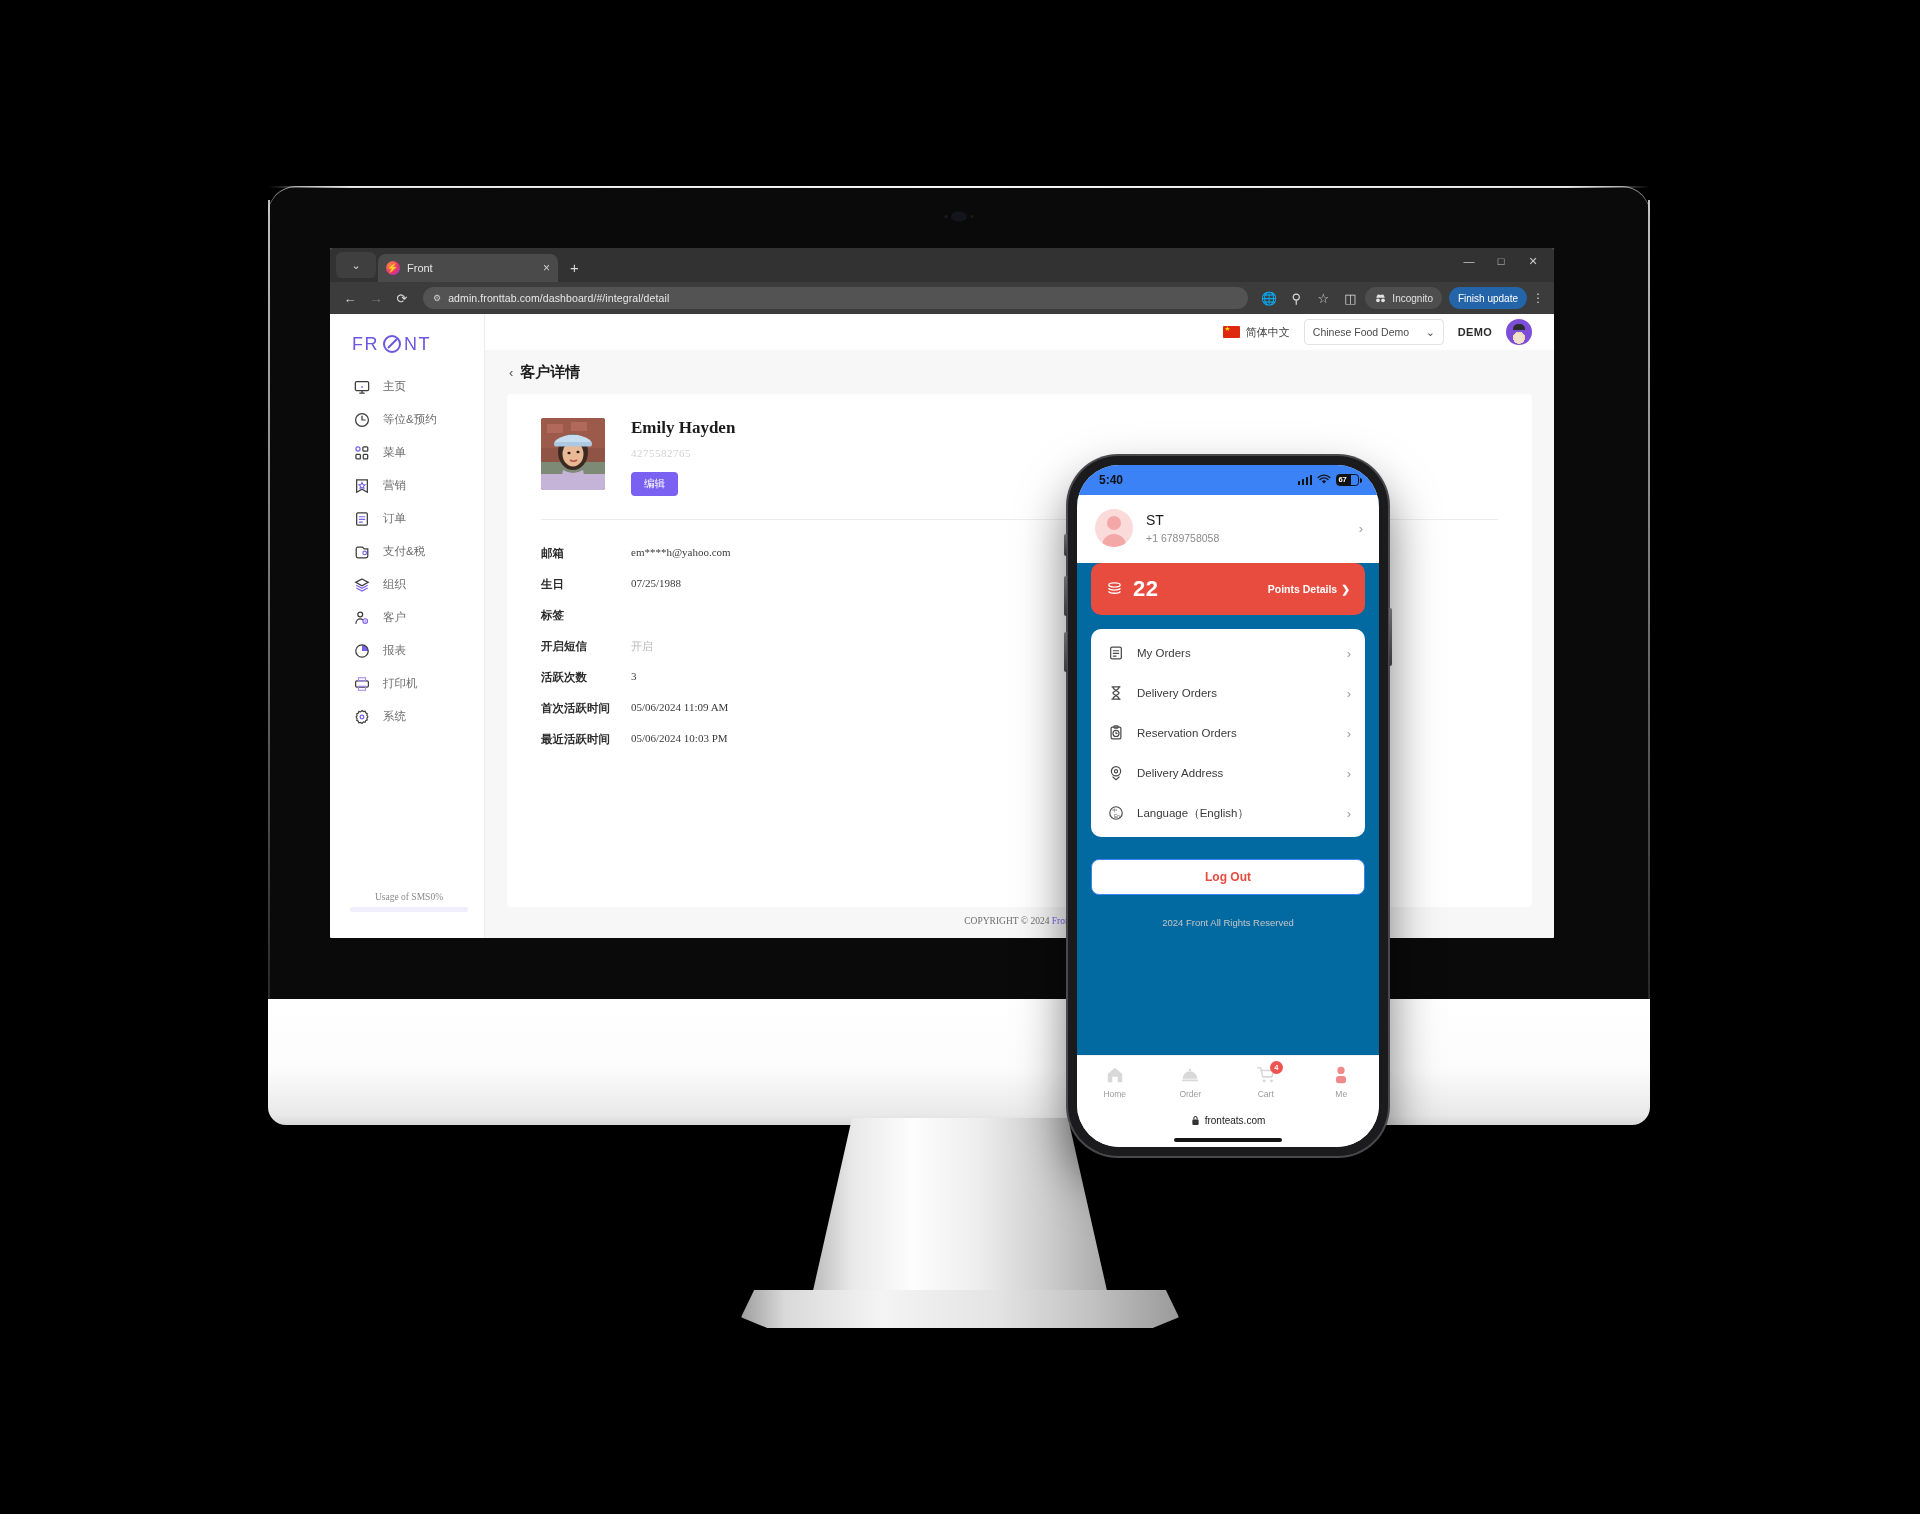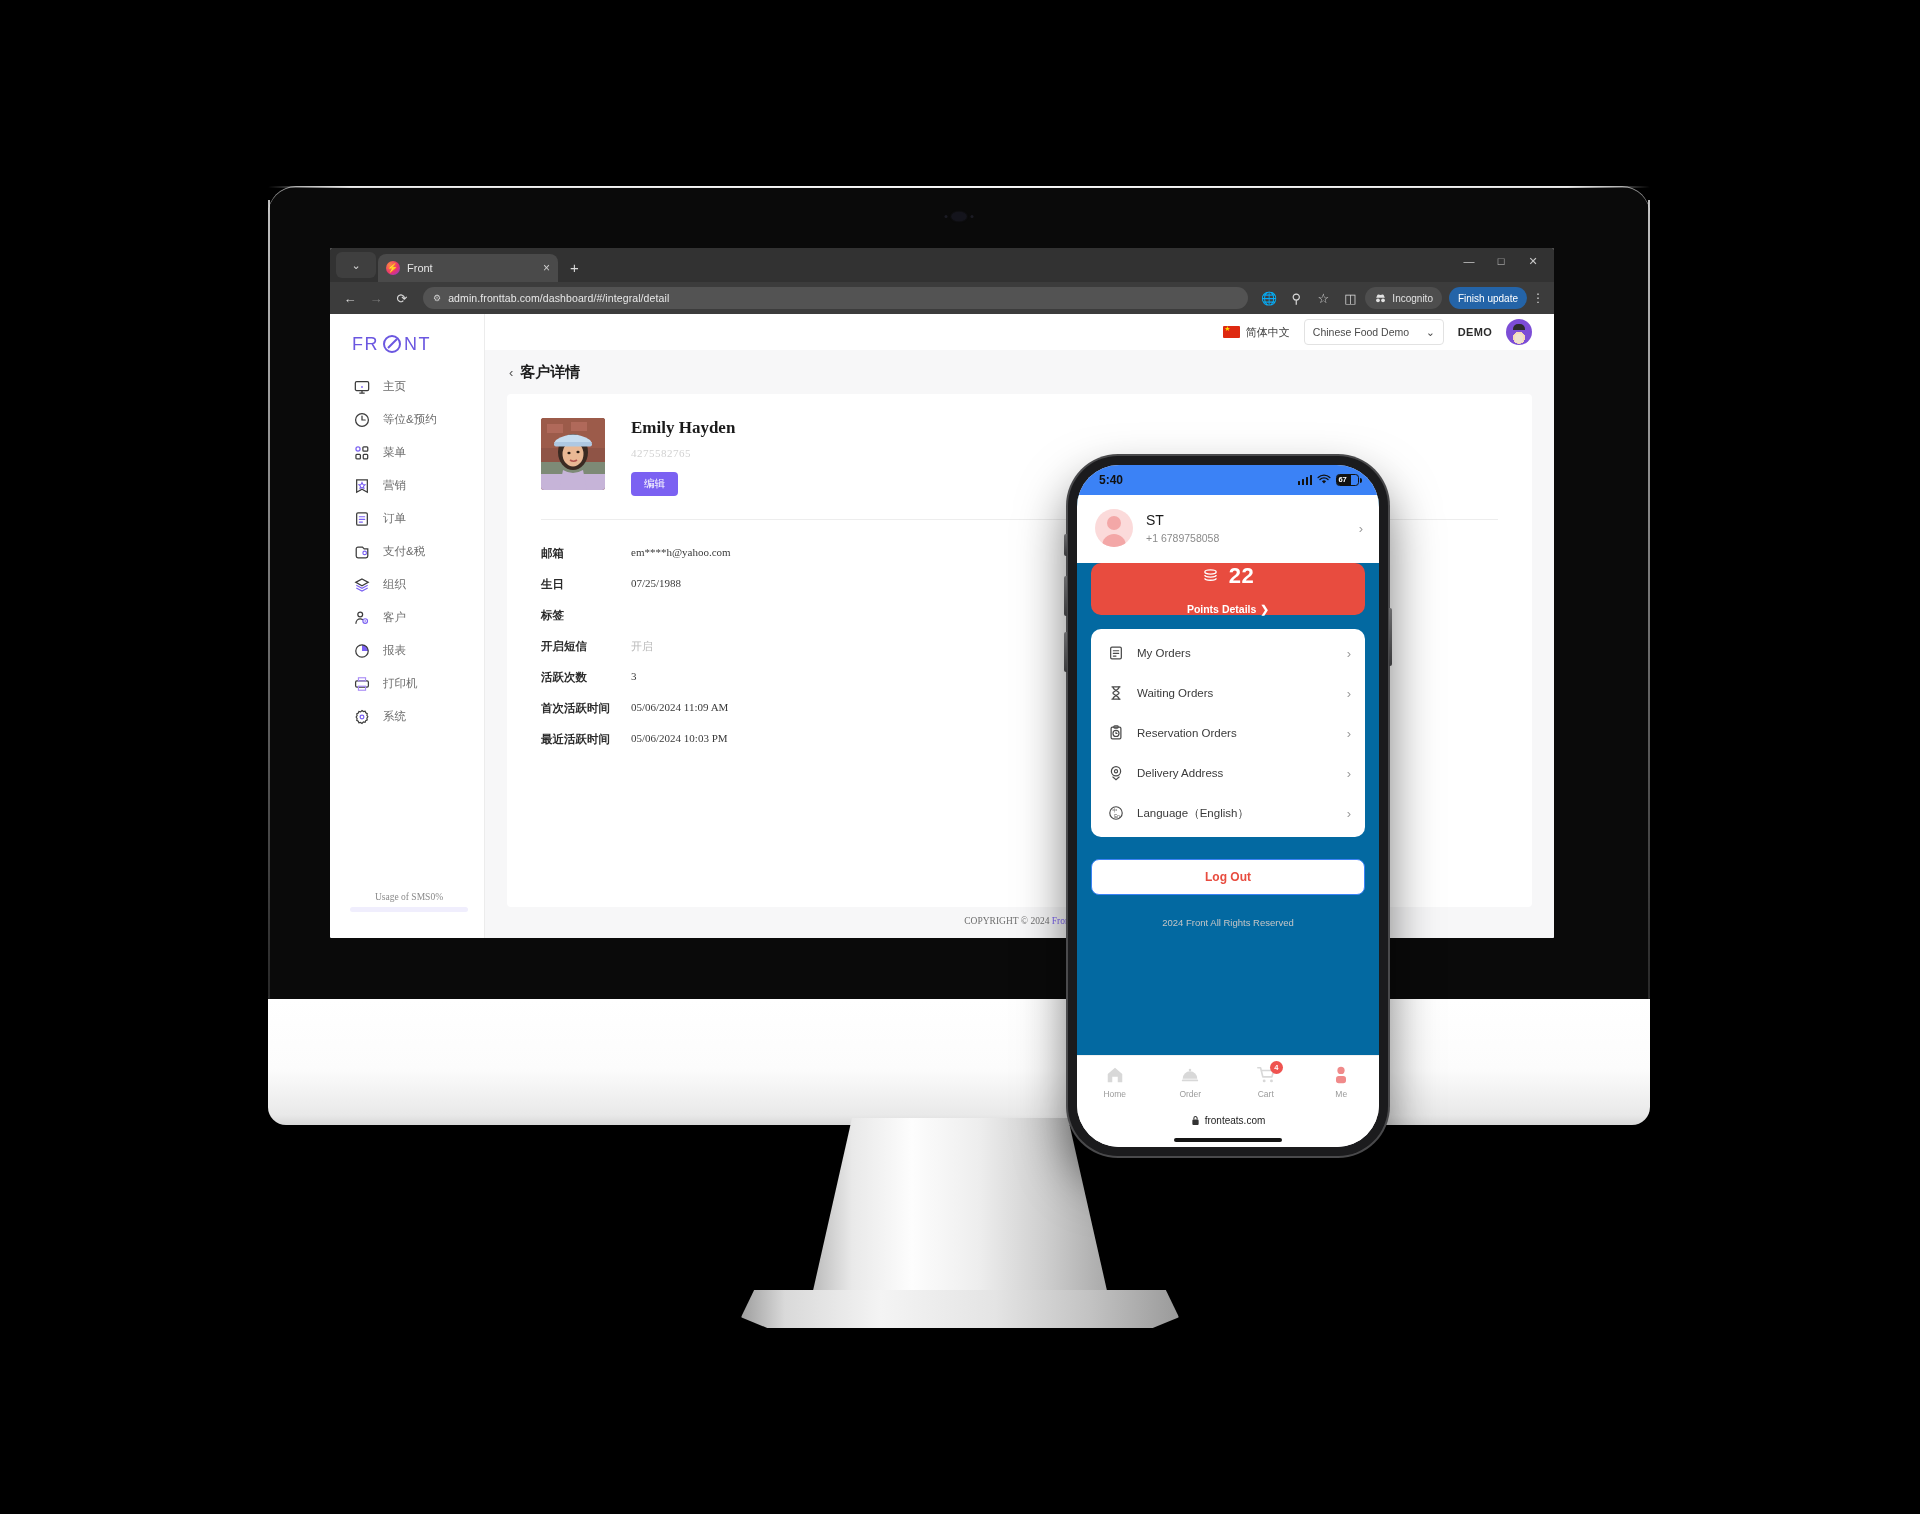--- a/index.html
+++ b/index.html
@@ -577,21 +577,21 @@
       <div class="ph-body">
         <div class="user-row">
           <span class="user-av"></span>
           <span class="user-meta">
             <span class="user-name" style="display:block">ST</span>
             <span class="user-phone" style="display:block">+1 6789758058</span>
           </span>
           <span class="chev">›</span>
         </div>
 
-        <div class="points" style="background: rgb(232, 76, 63); flex-direction: column;">
+        <div class="points" style="background: rgb(232, 76, 63);">
           <span class="points-left">
             <svg width="17" height="17" viewBox="0 0 18 18">
               <ellipse cx="9" cy="4.2" rx="6" ry="2.2" fill="none" stroke="#fff" stroke-width="1.4"></ellipse>
               <path d="M3 7.4c0 1.2 2.7 2.2 6 2.2s6-1 6-2.2" fill="none" stroke="#fff" stroke-width="1.4"></path>
               <path d="M3 10.8c0 1.2 2.7 2.2 6 2.2s6-1 6-2.2" fill="none" stroke="#fff" stroke-width="1.4"></path>
             </svg>
             <span class="points-num">22</span>
           </span>
           <span class="points-link">
             <span>Points Details</span>
@@ -610,21 +610,21 @@
             <span class="ml">My Orders</span>
             <span class="chev">›</span>
           </div>
           <div class="mrow">
             <span class="mi">
               <svg width="16" height="16" viewBox="0 0 18 18">
                   <path d="M4.5 2h9M4.5 16h9M5.5 2c0 4 7 5 7 7s-7 3-7 7" fill="none" stroke="#4a4a4a" stroke-width="1.4" stroke-linecap="round"></path>
                   <path d="M12.5 2c0 4-7 5-7 7s7 3 7 7" fill="none" stroke="#4a4a4a" stroke-width="1.4" stroke-linecap="round"></path>
                 </svg>
             </span>
-            <span class="ml">Waiting Orders</span>
+            <span class="ml">Delivery Orders</span>
             <span class="chev">›</span>
           </div>
           <div class="mrow">
             <span class="mi">
               <svg width="16" height="16" viewBox="0 0 18 18">
                   <rect x="3.5" y="2.5" width="11" height="13" rx="1.5" fill="none" stroke="#4a4a4a" stroke-width="1.4"></rect>
                   <rect x="6.5" y="1" width="5" height="2.5" rx="1" fill="none" stroke="#4a4a4a" stroke-width="1.2"></rect>
                   <circle cx="9" cy="9.5" r="3.4" fill="none" stroke="#4a4a4a" stroke-width="1.3"></circle>
                   <path d="M9 7.6v2h1.6" stroke="#4a4a4a" stroke-width="1.2" fill="none"></path>
                 </svg>

